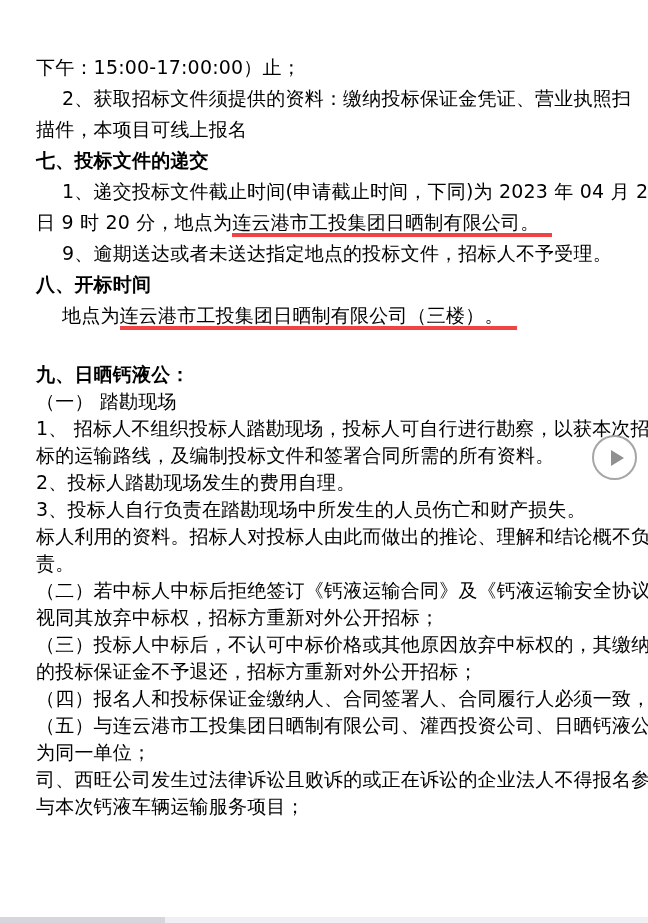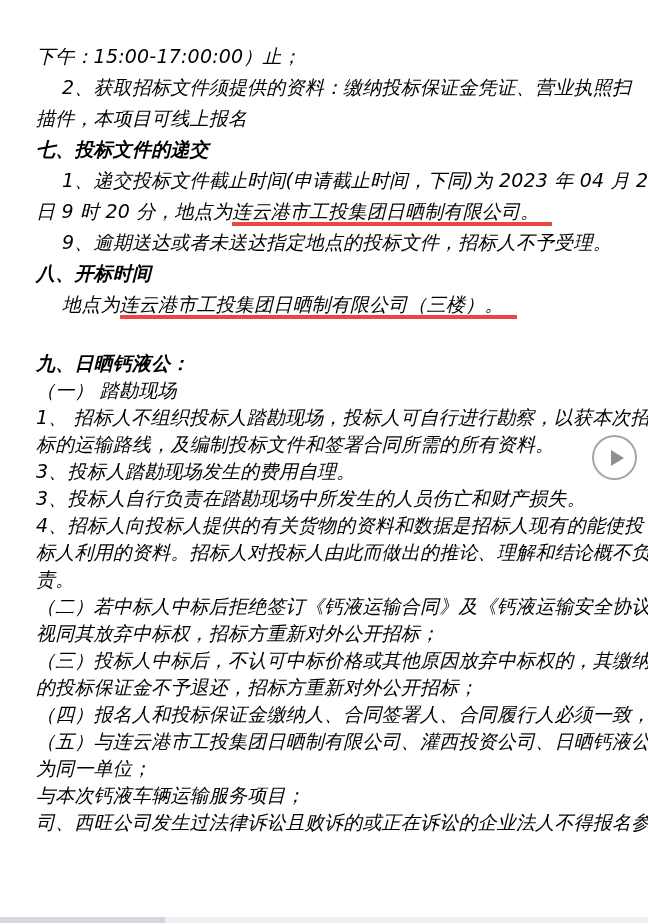--- a/index.html
+++ b/index.html
@@ -10,24 +10,23 @@
   body {
     width: 648px;
     height: 923px;
     position: relative;
     overflow: hidden;
     font-family: "DejaVu Sans", sans-serif;
     color: #000000;
   }
   .doc {
     position: absolute;
-    top: 41px;
+    top: 52px;
     left: 36px;
     width: 580px;
-    font-style: italic;
   }
   .ln {
     font-size: 19px;
     white-space: nowrap;
     letter-spacing: 0.2px;
   }
   .secA .ln { line-height: 31px; }
   .secB .ln { line-height: 27px; }
   .h  { font-weight: bold; }
   .ind { padding-left: 26px; }
@@ -97,34 +96,33 @@
     <div class="ln ind"><span>地点为</span><span class="u u-ext">连云港市工投集团日晒制有限公司（三楼）。</span></div>
   </div>
 
   <div class="blank-line"></div>
 
   <div class="secB">
     <div class="ln h">九、日晒钙液公：</div>
     <div class="ln">（一） 踏勘现场</div>
     <div class="ln">1、 招标人不组织投标人踏勘现场，投标人可自行进行勘察，以获本次招</div>
     <div class="ln">标的运输路线，及编制投标文件和签署合同所需的所有资料。</div>
-    <div class="ln">3、投标人踏勘现场发生的费用自理。</div>
+    <div class="ln">2、投标人踏勘现场发生的费用自理。</div>
     <div class="ln">3、投标人自行负责在踏勘现场中所发生的人员伤亡和财产损失。</div>
-    <div class="ln">4、招标人向投标人提供的有关货物的资料和数据是招标人现有的能使投</div>
     <div class="ln">标人利用的资料。招标人对投标人由此而做出的推论、理解和结论概不负</div>
     <div class="ln">责。</div>
     <div class="ln">（二）若中标人中标后拒绝签订《钙液运输合同》及《钙液运输安全协议》，</div>
     <div class="ln">视同其放弃中标权，招标方重新对外公开招标；</div>
     <div class="ln">（三）投标人中标后，不认可中标价格或其他原因放弃中标权的，其缴纳</div>
     <div class="ln">的投标保证金不予退还，招标方重新对外公开招标；</div>
     <div class="ln">（四）报名人和投标保证金缴纳人、合同签署人、合同履行人必须一致，</div>
     <div class="ln">（五）与连云港市工投集团日晒制有限公司、灌西投资公司、日晒钙液公</div>
     <div class="ln">为同一单位；</div>
+    <div class="ln">司、西旺公司发生过法律诉讼且败诉的或正在诉讼的企业法人不得报名参</div>
     <div class="ln">与本次钙液车辆运输服务项目；</div>
-    <div class="ln">司、西旺公司发生过法律诉讼且败诉的或正在诉讼的企业法人不得报名参</div>
   </div>
 
 </div>
 
 <button class="next-btn">
   <span class="next-tri"></span>
 </button>
 
 <div class="hscroll">
   <div class="hscroll-thumb"></div>

